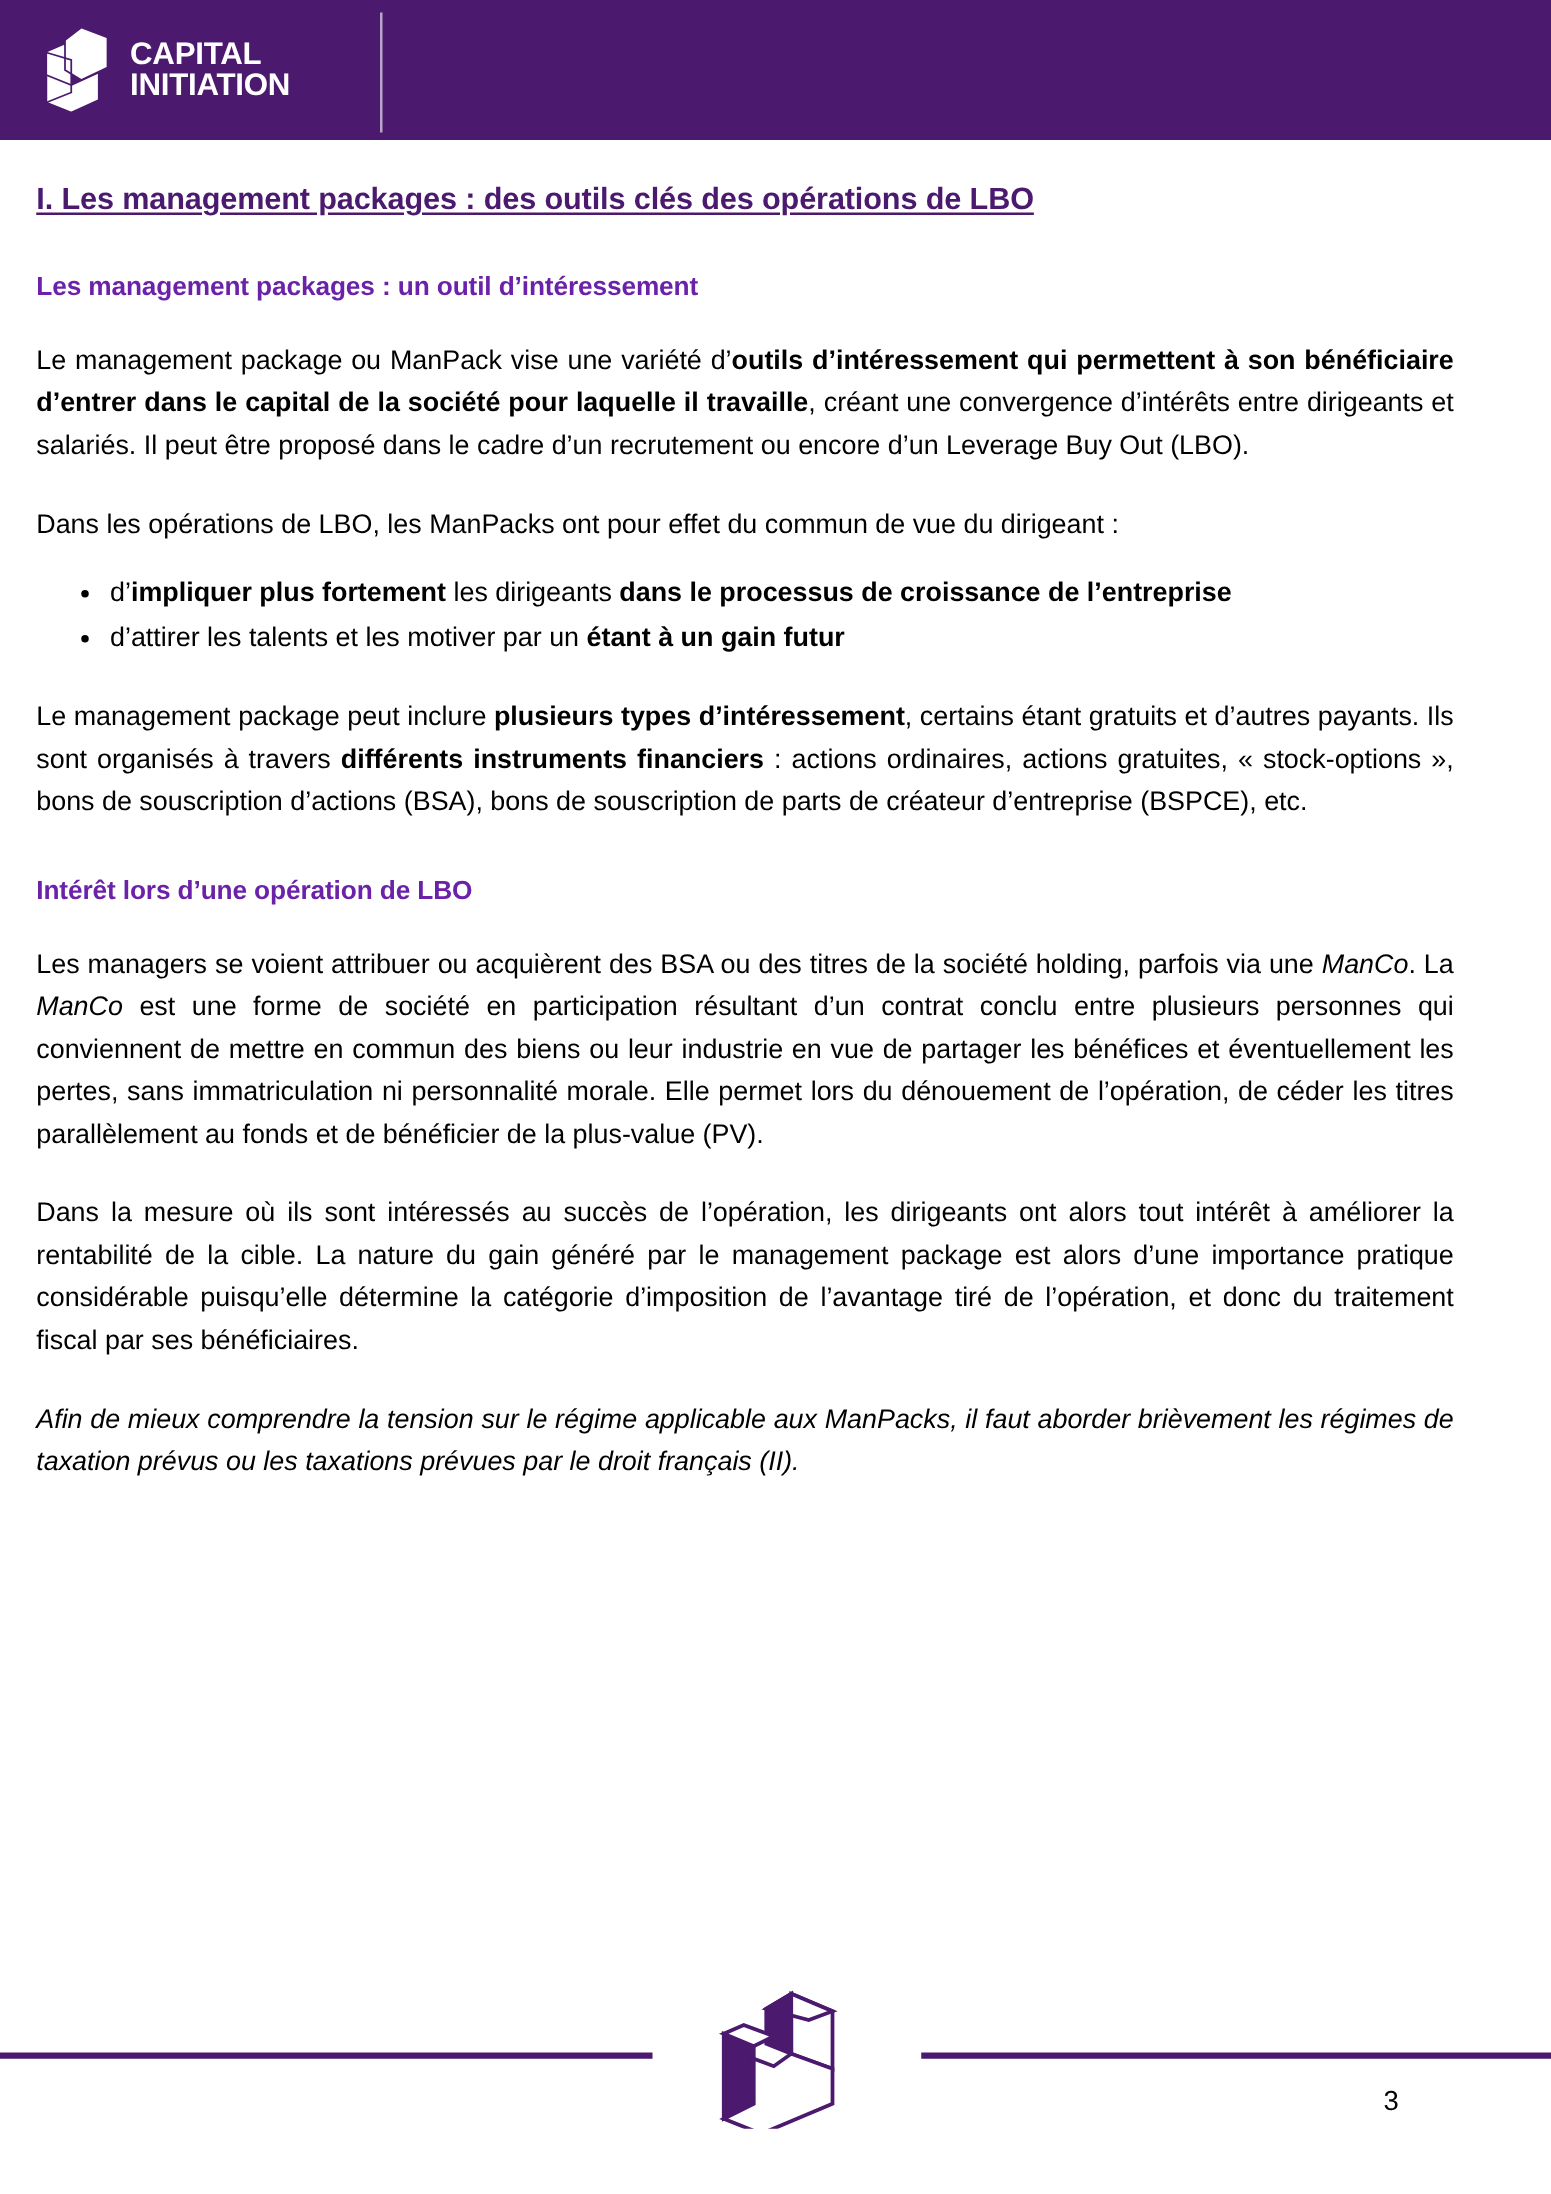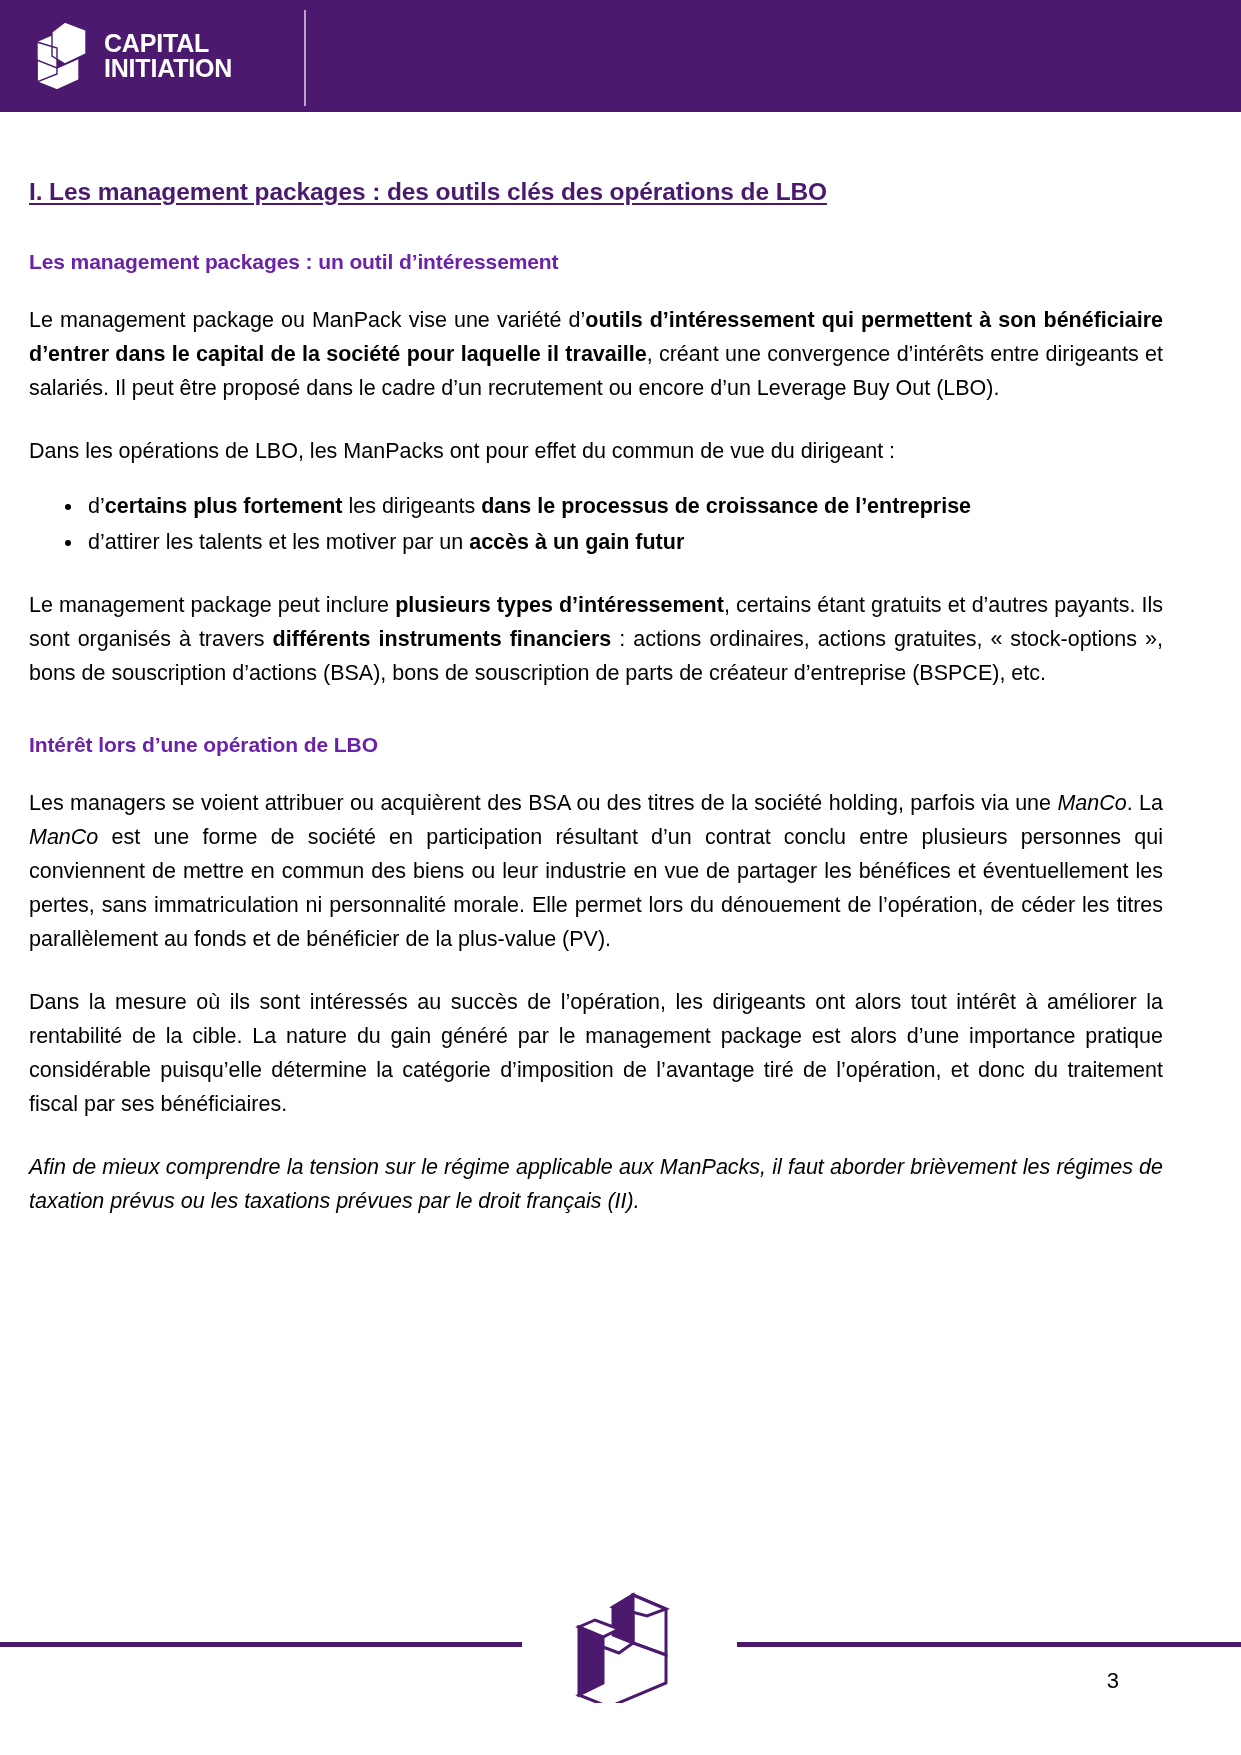--- a/index.html
+++ b/index.html
@@ -76,21 +76,20 @@
     max-width: 700px;
   }
 
   
   .content {
     position: absolute;
     top: 112px;
     left: 0;
     width: 1241px;
     padding: 33px 78px 0 29px;
-    margin-top: 32px;
   }
 
   h2.section-heading {
     margin: 0 0 0 0;
     font-size: 24.5px;
     font-weight: bold;
     color: #4B1A6F;
     text-decoration: underline;
     text-underline-offset: 3px;
     letter-spacing: -0.1px;
@@ -214,22 +213,22 @@
 
   <h2 class="section-heading">I. Les management packages : des outils clés des opérations de LBO</h2>
 
   <h3 class="sub-heading">Les management packages : un outil d’intéressement</h3>
 
   <p class="body"><span>Le management package ou ManPack vise une variété d’</span><b>outils d’intéressement qui permettent à son bénéficiaire d’entrer dans le capital de la société pour laquelle il travaille</b><span>, créant une convergence d’intérêts entre dirigeants et salariés. Il peut être proposé dans le cadre d’un recrutement ou encore d’un Leverage Buy Out (LBO).</span></p>
 
   <p class="body">Dans les opérations de LBO, les ManPacks ont pour effet du commun de vue du dirigeant :</p>
 
   <ul class="bullets">
-    <li><span>d’</span><b>certains plus fortement</b><span> les dirigeants </span><b>dans le processus de croissance de l’entreprise</b><span></span></li>
-    <li><span>d’attirer les talents et les motiver par un </span><b>accès à un gain futur</b><span></span></li>
+    <li><span>d’</span><b>impliquer plus fortement</b><span> les dirigeants </span><b>dans le processus de croissance de l’entreprise</b><span></span></li>
+    <li><span>d’attirer les talents et les motiver par un </span><b>étant à un gain futur</b><span></span></li>
   </ul>
 
   <p class="body"><span>Le management package peut inclure </span><b>plusieurs types d’intéressement</b><span>, certains étant gratuits et d’autres payants. Ils sont organisés à travers </span><b>différents instruments financiers</b><span> : actions ordinaires, actions gratuites, « stock-options », bons de souscription d’actions (BSA), bons de souscription de parts de créateur d’entreprise (BSPCE), etc.</span></p>
 
   <h3 class="sub-heading">Intérêt lors d’une opération de LBO</h3>
 
   <p class="body"><span>Les managers se voient attribuer ou acquièrent des BSA ou des titres de la société holding, parfois via une </span><i>ManCo</i><span>. La </span><i>ManCo</i><span> est une forme de société en participation résultant d’un contrat conclu entre plusieurs personnes qui conviennent de mettre en commun des biens ou leur industrie en vue de partager les bénéfices et éventuellement les pertes, sans immatriculation ni personnalité morale. Elle permet lors du dénouement de l’opération, de céder les titres parallèlement au fonds et de bénéficier de la plus-value (PV).</span></p>
 
   <p class="body">Dans la mesure où ils sont intéressés au succès de l’opération, les dirigeants ont alors tout intérêt à améliorer la rentabilité de la cible. La nature du gain généré par le management package est alors d’une importance pratique considérable puisqu’elle détermine la catégorie d’imposition de l’avantage tiré de l’opération, et donc du traitement fiscal par ses bénéficiaires.</p>
 

